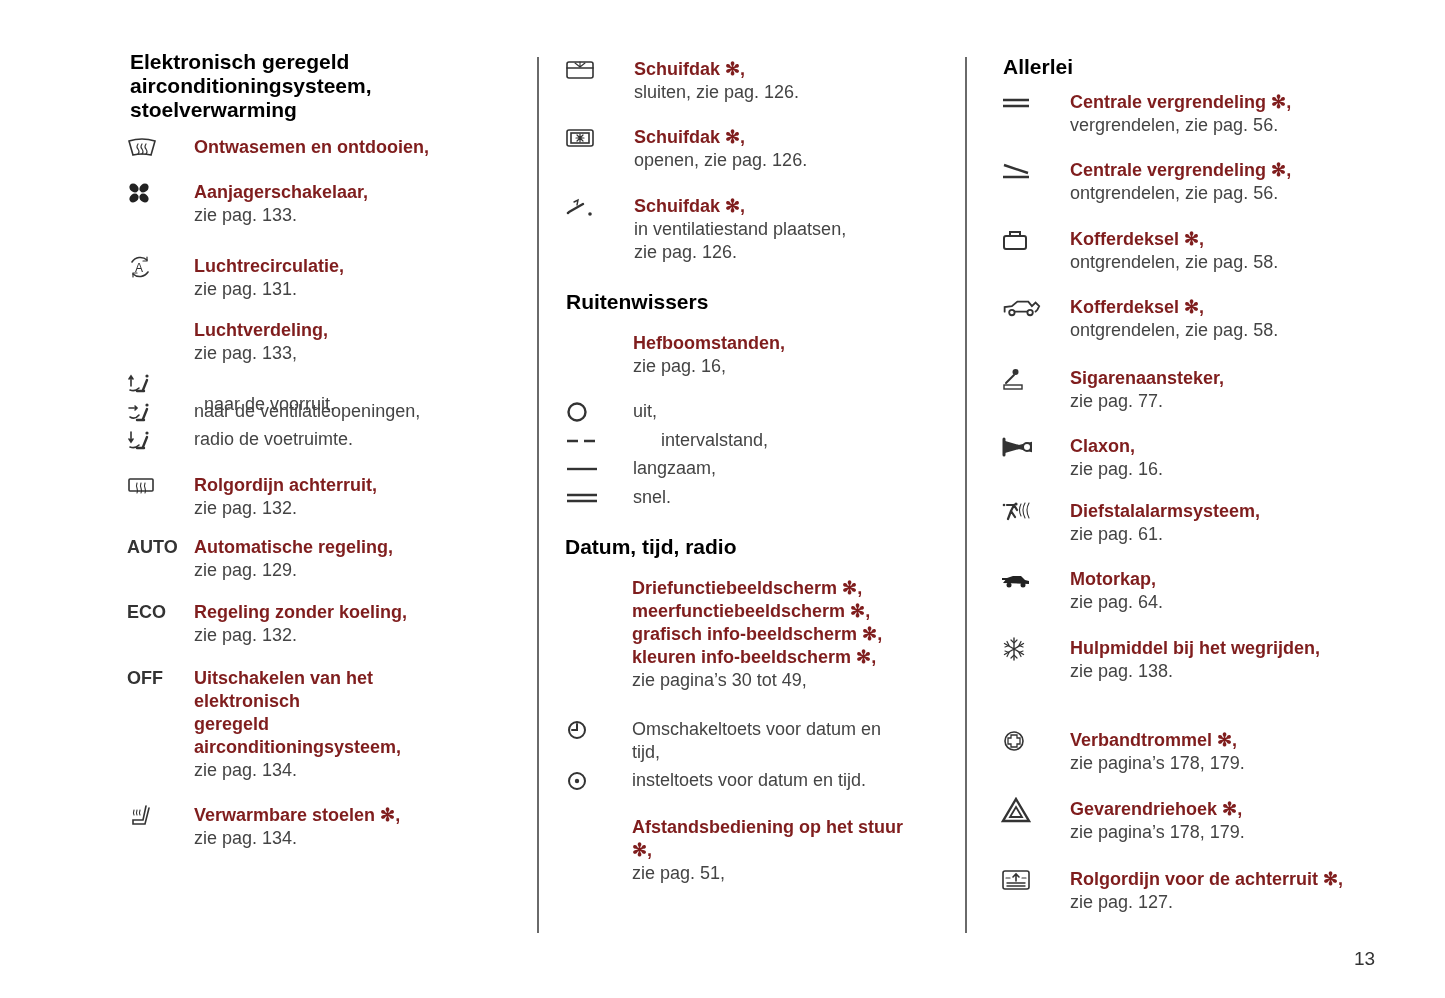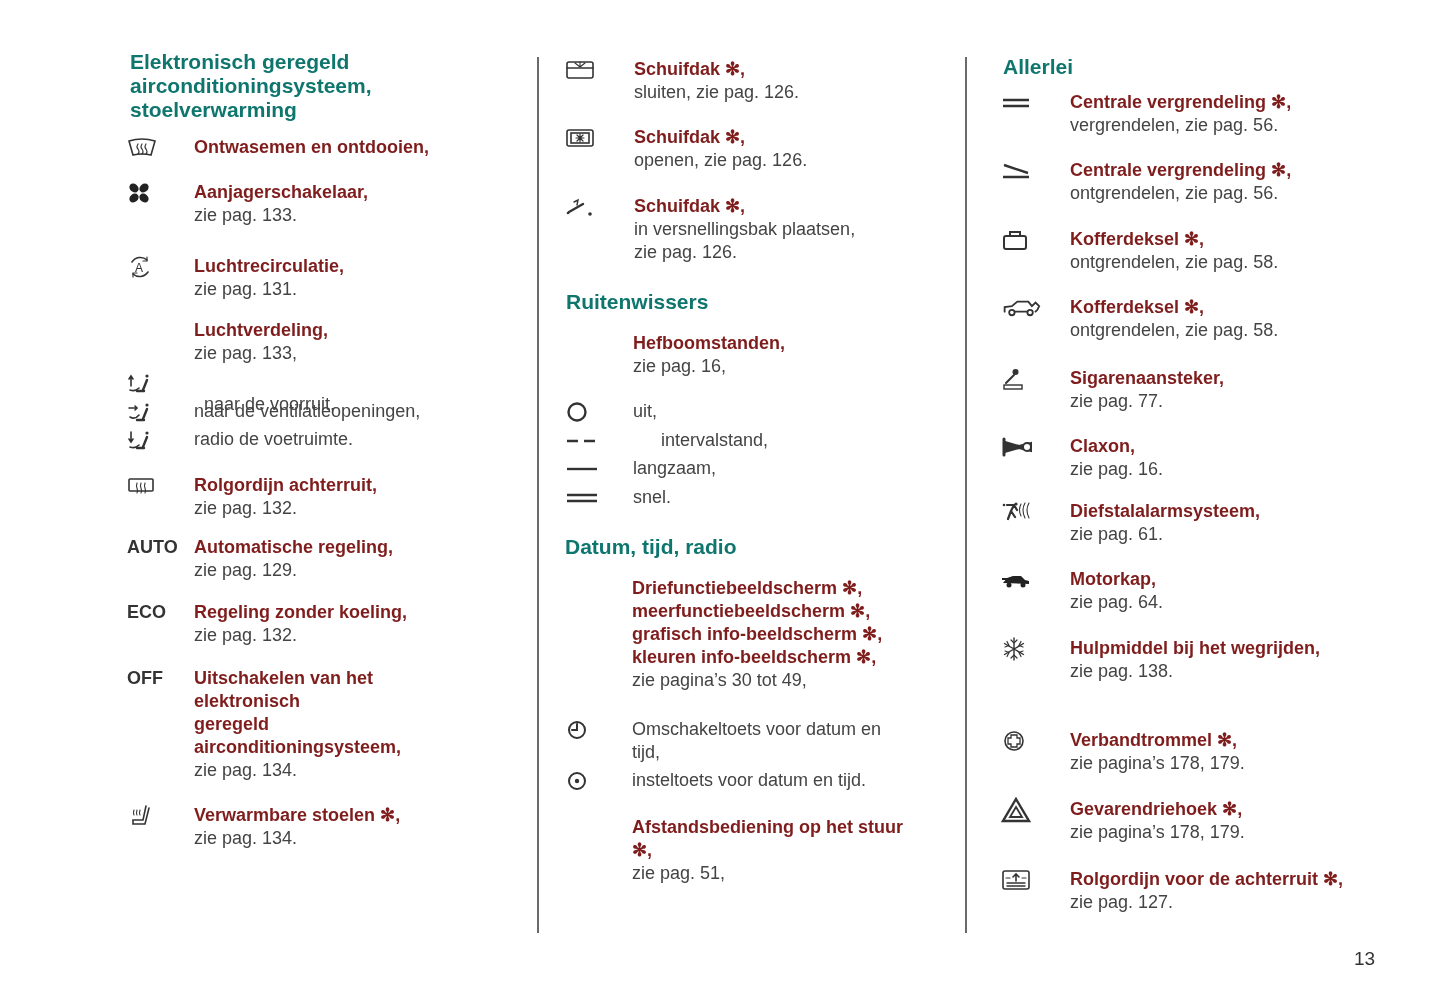--- a/index.html
+++ b/index.html
@@ -3,21 +3,21 @@
 <meta charset="utf-8">
 <style>
   html, body { margin:0; padding:0; background:#ffffff; }
   body { width:1445px; height:998px; position:relative; overflow:hidden;
          font-family:"Liberation Sans", sans-serif; color:#3a3a3a; }
   .col { position:absolute; top:0; }
   .col1 { left:127px; width:390px; }
   .col2 { left:565px; width:390px; }
   .col3 { left:1001px; width:420px; }
   .divider { position:absolute; width:2px; background:#6a6a6a; top:57px; height:876px; }
-  .h { position:absolute; font-weight:bold; font-size:21px; line-height:24px; color:#0f766e; white-space:pre-line; }
+  .h { position:absolute; font-weight:bold; font-size:21px; line-height:24px; color:#000000; white-space:pre-line; }
   .entry { position:absolute; left:0; width:100%; }
   .ico { position:absolute; left:0; top:0; width:40px; height:24px; display:flex; align-items:center; color:#333; }
   .ico svg { display:block; }
   .lbl { position:absolute; left:0; top:0; font-weight:bold; font-size:18px; line-height:23px; color:#333; }
   .txt { position:absolute; font-size:18px; line-height:23px; color:#444; }
   .line { display:block; white-space:nowrap; }
   .line.b { font-weight:bold; color:#7f1d1d; }
   .page-num { position:absolute; left:1354px; top:948px; font-size:19px; color:#333; }
 </style>
 </head>
@@ -205,21 +205,21 @@
         <span class="ico" style="left: 0px;">
           <svg width="30" height="22" viewBox="0 0 30 22" fill="none" stroke="#333" stroke-width="1.6" stroke-linecap="round">
             <path d="M4 16 L18 8" stroke-width="2.4"></path>
             <path d="M9 6 L13 4 L12 9" stroke-width="1.4"></path>
             <circle cx="3" cy="17" r="1.3" fill="#333" stroke="none"></circle>
             <circle cx="25" cy="18" r="1.8" fill="#333" stroke="none"></circle>
           </svg>
         </span>
         <div class="txt" style="left: 69px;">
           <span class="line b">Schuifdak ✻,</span>
-          <span class="line">in versnellingsbak plaatsen,</span>
+          <span class="line">in ventilatiestand plaatsen,</span>
           <span class="line">zie pag. 126.</span>
         </div>
       </div>
     </div>
   <div class="h" style="left:1px;top:290px;">Ruitenwissers</div>
   <div id="c2b">
       <div class="entry" style="top: 332px;">
         <div class="txt" style="left: 68px;">
           <span class="line b">Hefboomstanden,</span>
           <span class="line">zie pag. 16,</span>

